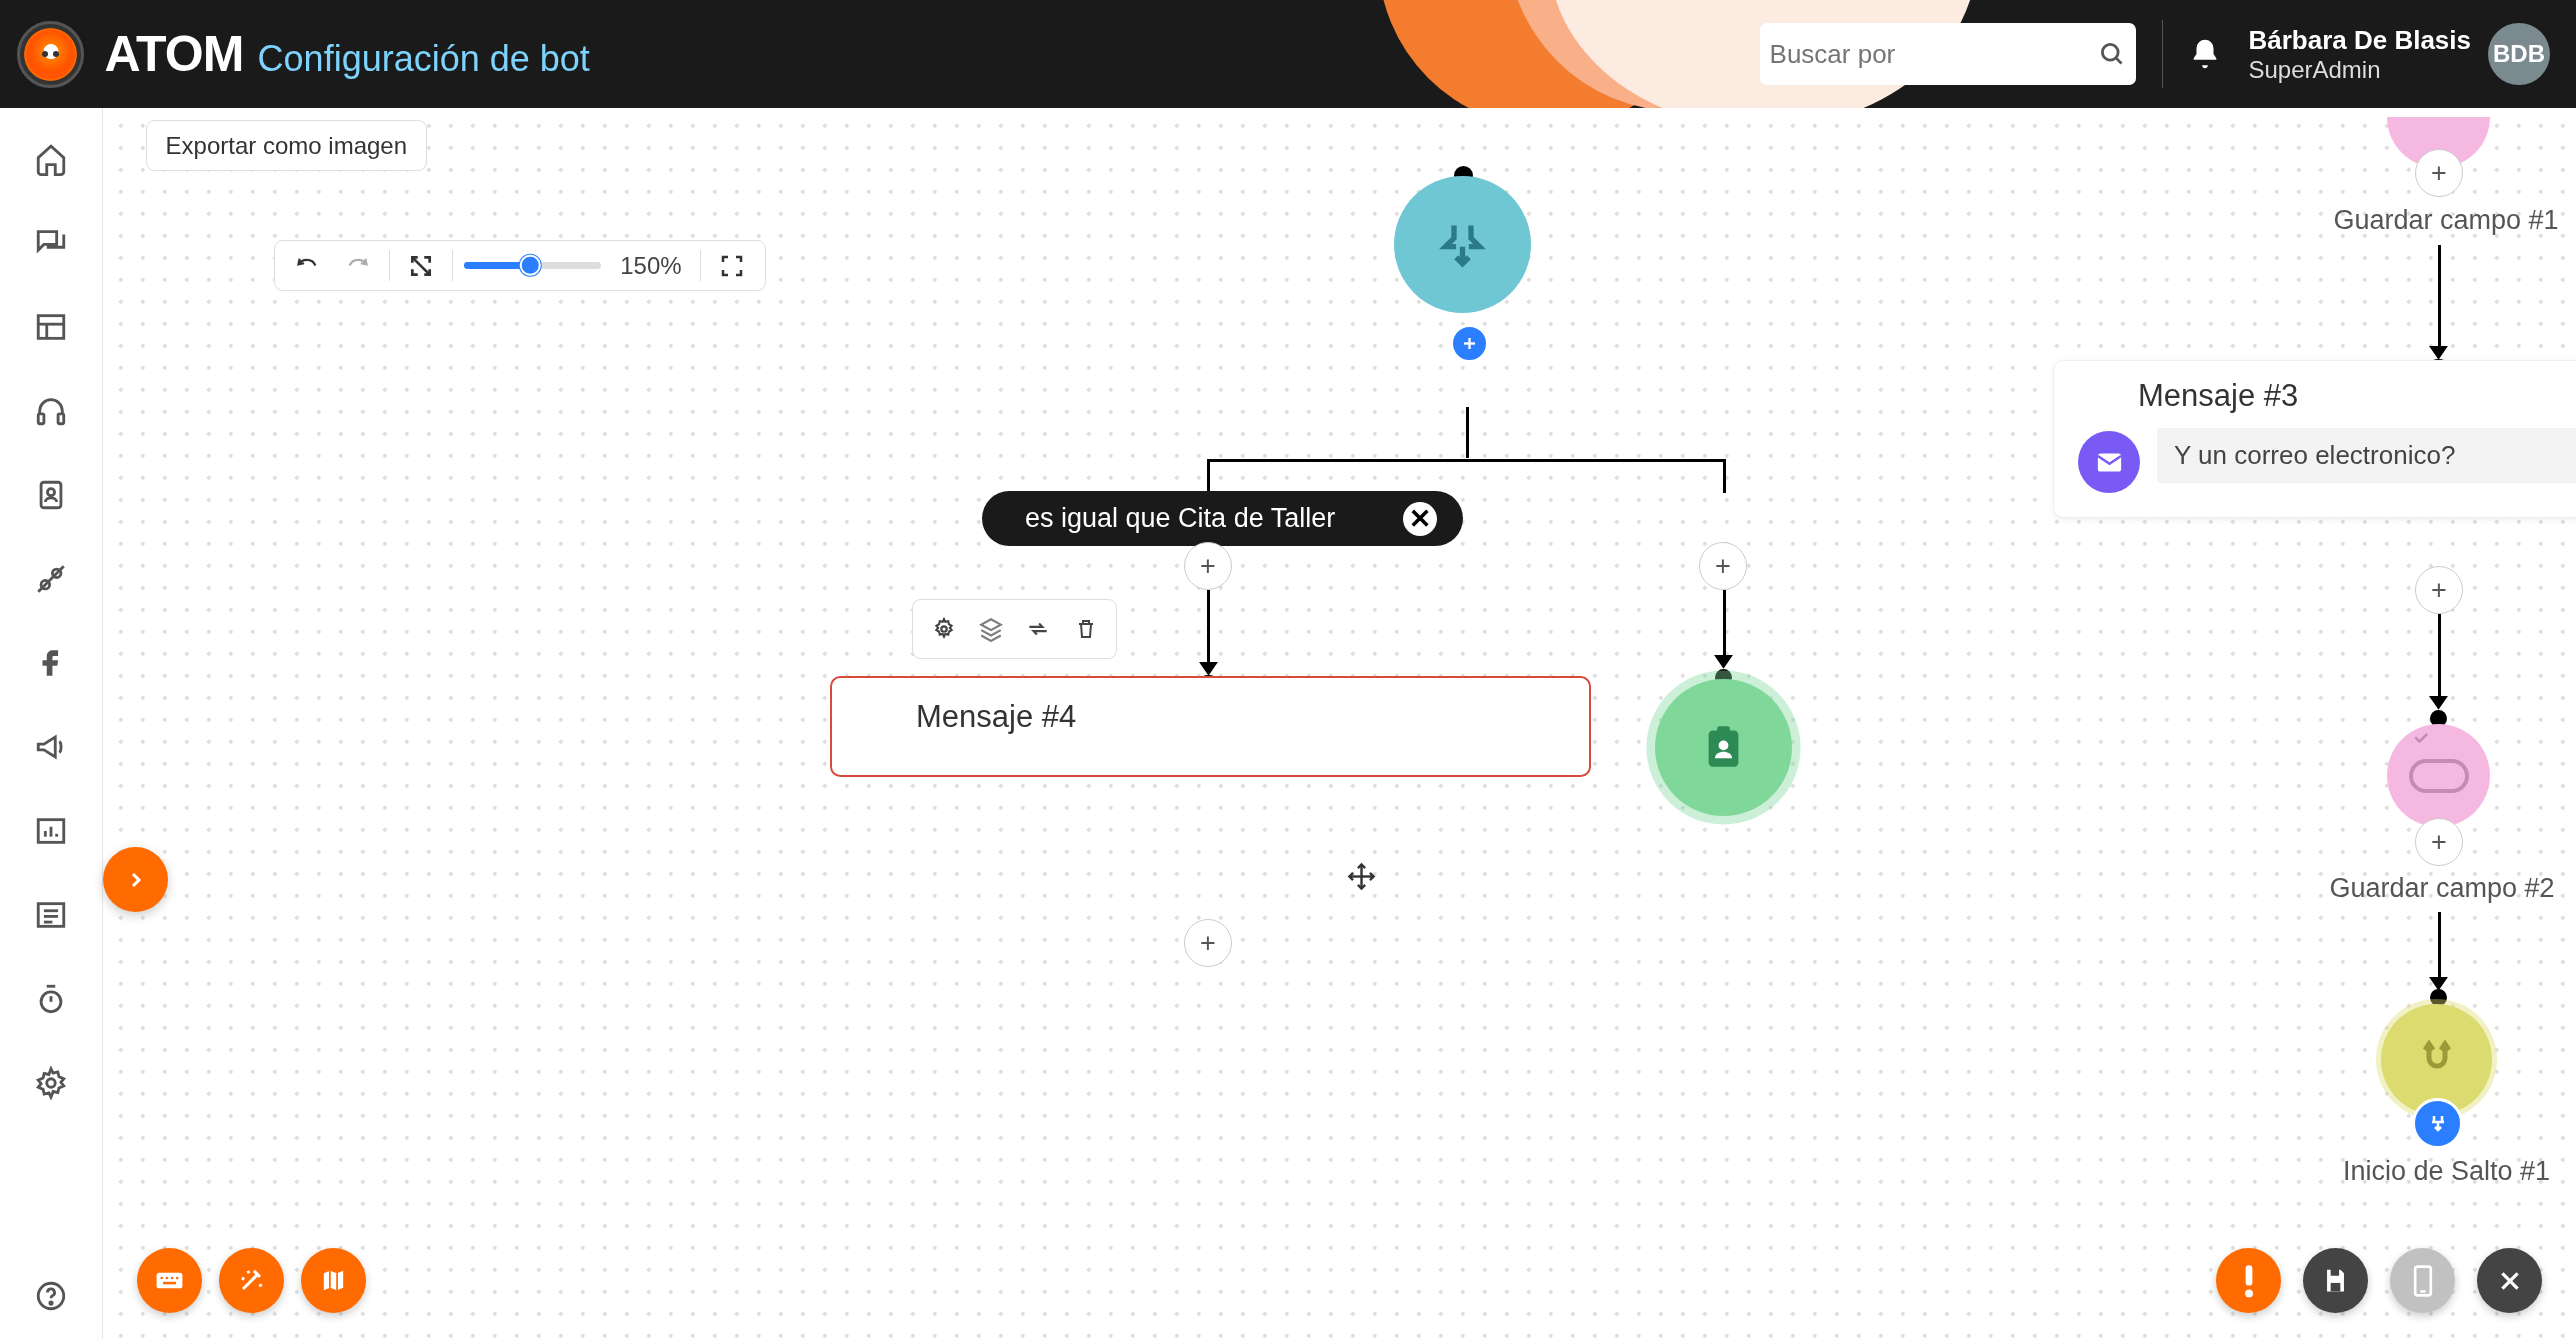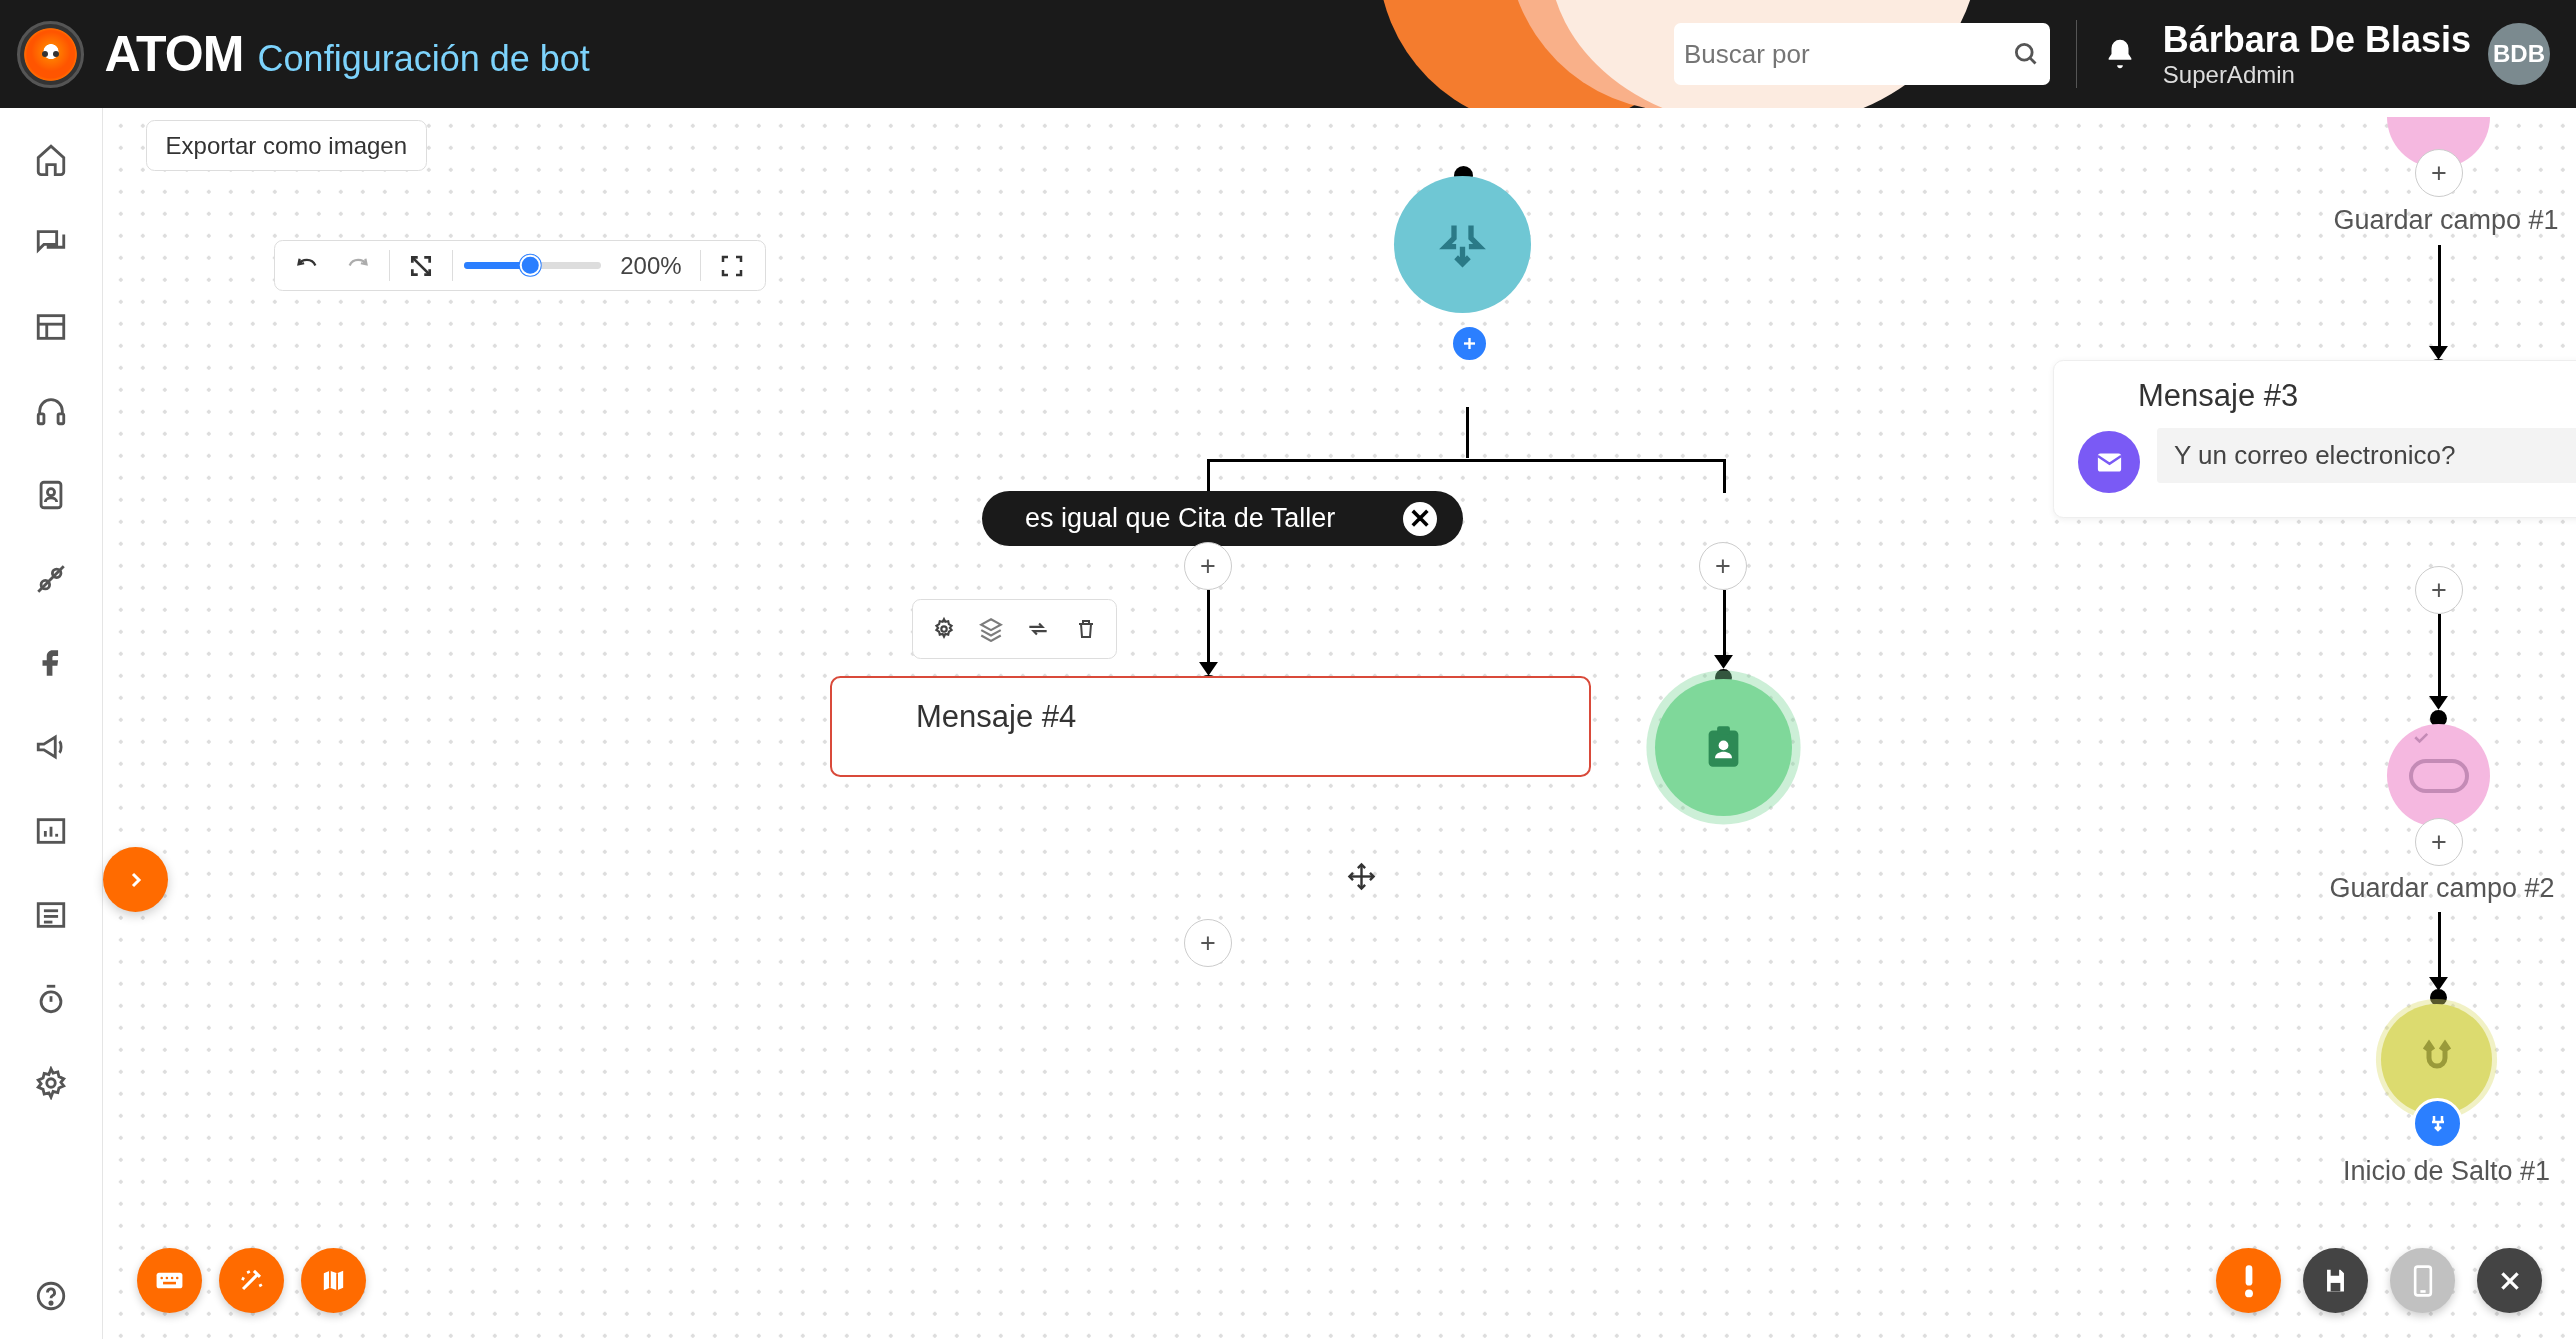--- a/index.html
+++ b/index.html
@@ -20,21 +20,21 @@
 .logo-text { font-size: 50px; font-weight: 900; color: #fff; letter-spacing: -0.9px; font-family: Arial Black, sans-serif; }
 .page-title { font-size: 36px; color: #7dd3fc; margin-left: 10.3px; font-weight: 400; }
 
 .header-right { position: absolute; right: 26px; top: 0; height: 108px; display: flex; align-items: center; gap: 26px; z-index: 3;}
 .search-box { background: #fff; border-radius: 6.8px; width: 376px; height: 62px; display: flex; align-items: center; padding: 0 10px; justify-content: space-between; }
 .search-box input { border: none; outline: none; font-size: 26px; color: #888; width: 291px; background: transparent; }
 .vert-divider { width: 0.9px; height: 68px; background: #555; }
 .bell-icon { color: #fff; cursor: pointer; }
 .user-block { display: flex; align-items: center; gap: 17px; }
 .user-names { text-align: left; color: #fff; }
-.user-fullname { font-size: 36px; font-weight: 600; }
+.user-fullname { font-size: 26px; font-weight: 600; }
 .user-role { font-size: 24px; color: #ddd; }
 .avatar-badge { width: 62px; height: 62px; border-radius: 50%; background: #7b8a8f; color: #fff; display: flex; align-items: center; justify-content: center; font-size: 24px; font-weight: 600; }
 
 
 .sidebar { position: absolute; top: 108px; bottom: 0; left: 0; width: 103px; background: #fff; border-right: 1.7px solid #e5e5e5; display: flex; flex-direction: column; align-items: center; padding-top: 34px; gap: 50px; z-index: 90; }
 .sidebar-item { color: #555; cursor: pointer; }
 .sidebar-bottom { position: absolute; bottom: 26px; left: 0; right: 0; display: flex; justify-content: center;}
 
 
 .collapse-handle { position: absolute; left: 103px; top: 847px; width: 65px; height: 65px; border-radius: 50%; background: #ff6b00; display: flex; align-items: center; justify-content: center; z-index: 95; cursor: pointer; box-shadow: 0 3.4px 10.3px rgba(0,0,0,.2); }
@@ -261,21 +261,21 @@
           <svg width="26" height="26" viewBox="0 0 24 24" fill="none" stroke="#333" stroke-width="2.5">
             <path d="M4 9V4h5M20 9V4h-5M4 15v5h5M20 15v5h-5"></path>
             <line x1="4" y1="4" x2="20" y2="20"></line>
           </svg>
         </div>
       <div class="tb-sep"></div>
       <div class="zoom-slider">
         <div class="zoom-slider-fill"></div>
           <div class="zoom-thumb"></div>
       </div>
-      <span class="zoom-label">200%</span>
+      <span class="zoom-label">150%</span>
       <div class="tb-sep"></div>
       <div class="tb-btn">
           <svg width="24" height="24" viewBox="0 0 24 24" fill="none" stroke="#333" stroke-width="2.5">
             <path d="M3 8V3h5M21 8V3h-5M3 16v5h5M21 16v5h-5"></path>
           </svg>
         </div>
     </div>
     <div class="export-btn">Exportar como imagen</div>
   </div>
 

